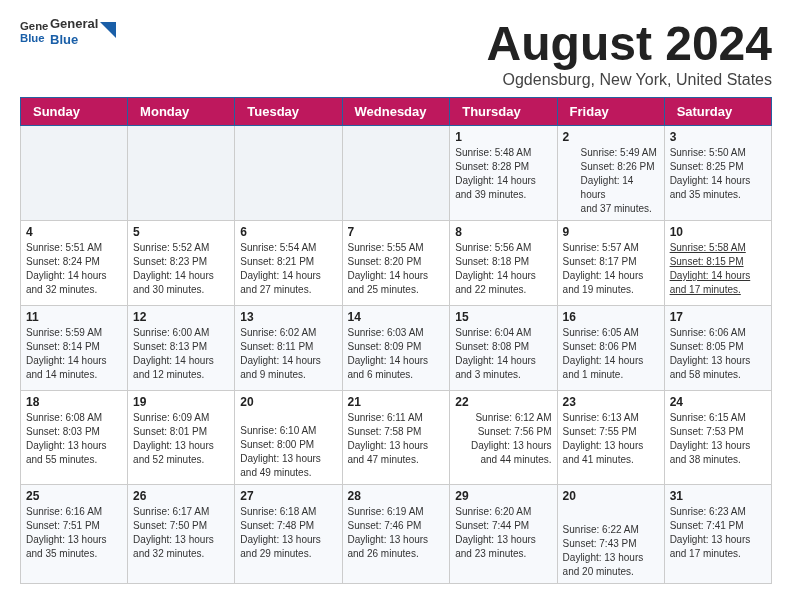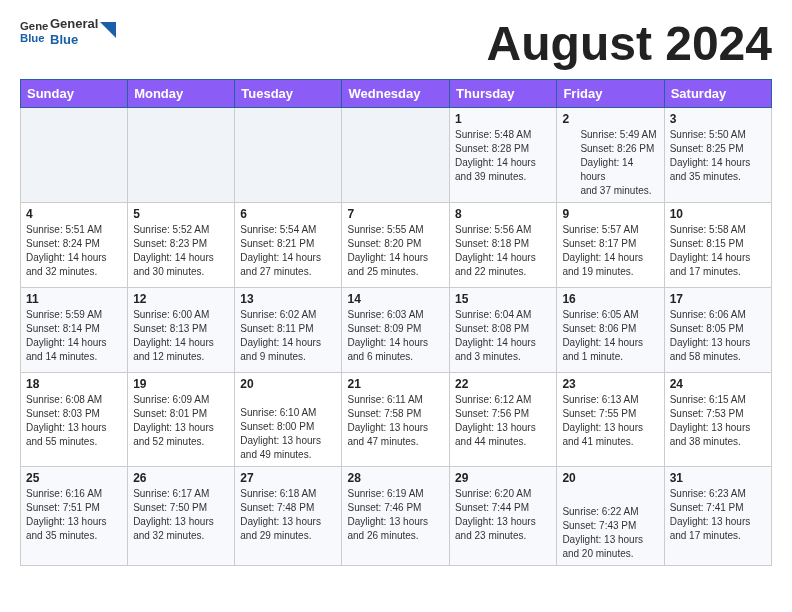--- a/index.html
+++ b/index.html
@@ -37,25 +37,25 @@
       font-size: 16px;
       font-weight: normal;
       color: #444;
     }
     .calendar {
       width: 100%;
       border-collapse: collapse;
       border: 1px solid #ccc;
     }
     .calendar th {
-      background-color: #8b5cf6;
+      background-color: #be185d;
       color: #fff;
       font-size: 13px;
       font-weight: bold;
-      padding: 6px 6px;
+      padding: 6px 12px;
       text-align: left;
       border: 1px solid #2560a0;
     }
     .calendar td {
       vertical-align: top;
       padding: 4px 5px;
       border: 1px solid #ccc;
       font-size: 10.5px;
       color: #333;
       width: 108px;
@@ -97,20 +97,21 @@
     <div style="display:flex;flex-direction:column;line-height:1.2;">
       <span style="font-size:13px;font-weight:bold;color:#333;">General</span>
       <span style="font-size:13px;font-weight:bold;color:#1a5fa8;">Blue</span>
     </div>
     <svg width="16" height="20" viewBox="0 0 16 20">
       <polygon points="0,0 16,0 16,16" fill="#1a5fa8"></polygon>
     </svg>
   </div>
   <div class="title-block">
     <h1>August 2024</h1>
+    <h2>Ogdensburg, New York, United States</h2>
   </div>
 </div>
 
 <table class="calendar">
   <thead>
     <tr>
     <th>Sunday</th>
         <th>Monday</th>
         <th>Tuesday</th>
         <th>Wednesday</th>
@@ -185,21 +186,21 @@
         </td>
         <td>
           <span class="day-num">9</span>
           <div class="day-info" style="white-space: pre-line;">Sunrise: 5:57 AM
 Sunset: 8:17 PM
 Daylight: 14 hours
 and 19 minutes.</div>
         </td>
         <td>
           <span class="day-num">10</span>
-          <div class="day-info" style="white-space: pre-line;">Sunrise: 5:58 AM
+          <div class="day-info" style="white-space: pre-line; text-decoration: underline;">Sunrise: 5:58 AM
 Sunset: 8:15 PM
 Daylight: 14 hours
 and 17 minutes.</div>
         </td>
       </tr>
       <tr>
         <td>
           <span class="day-num">11</span>
           <div class="day-info" style="white-space: pre-line;">Sunrise: 5:59 AM
 Sunset: 8:14 PM
@@ -273,21 +274,21 @@
         </td>
         <td>
           <span class="day-num">21</span>
           <div class="day-info" style="white-space: pre-line;">Sunrise: 6:11 AM
 Sunset: 7:58 PM
 Daylight: 13 hours
 and 47 minutes.</div>
         </td>
         <td>
           <span class="day-num">22</span>
-          <div class="day-info" style="white-space: pre-line;">Sunrise: 6:12 AM
+          <div class="day-info" style="white-space: pre-line; text-align: right;">Sunrise: 6:12 AM
 Sunset: 7:56 PM
 Daylight: 13 hours
 and 44 minutes.</div>
         </td>
         <td>
           <span class="day-num">23</span>
           <div class="day-info" style="white-space: pre-line;">Sunrise: 6:13 AM
 Sunset: 7:55 PM
 Daylight: 13 hours
 and 41 minutes.</div>

